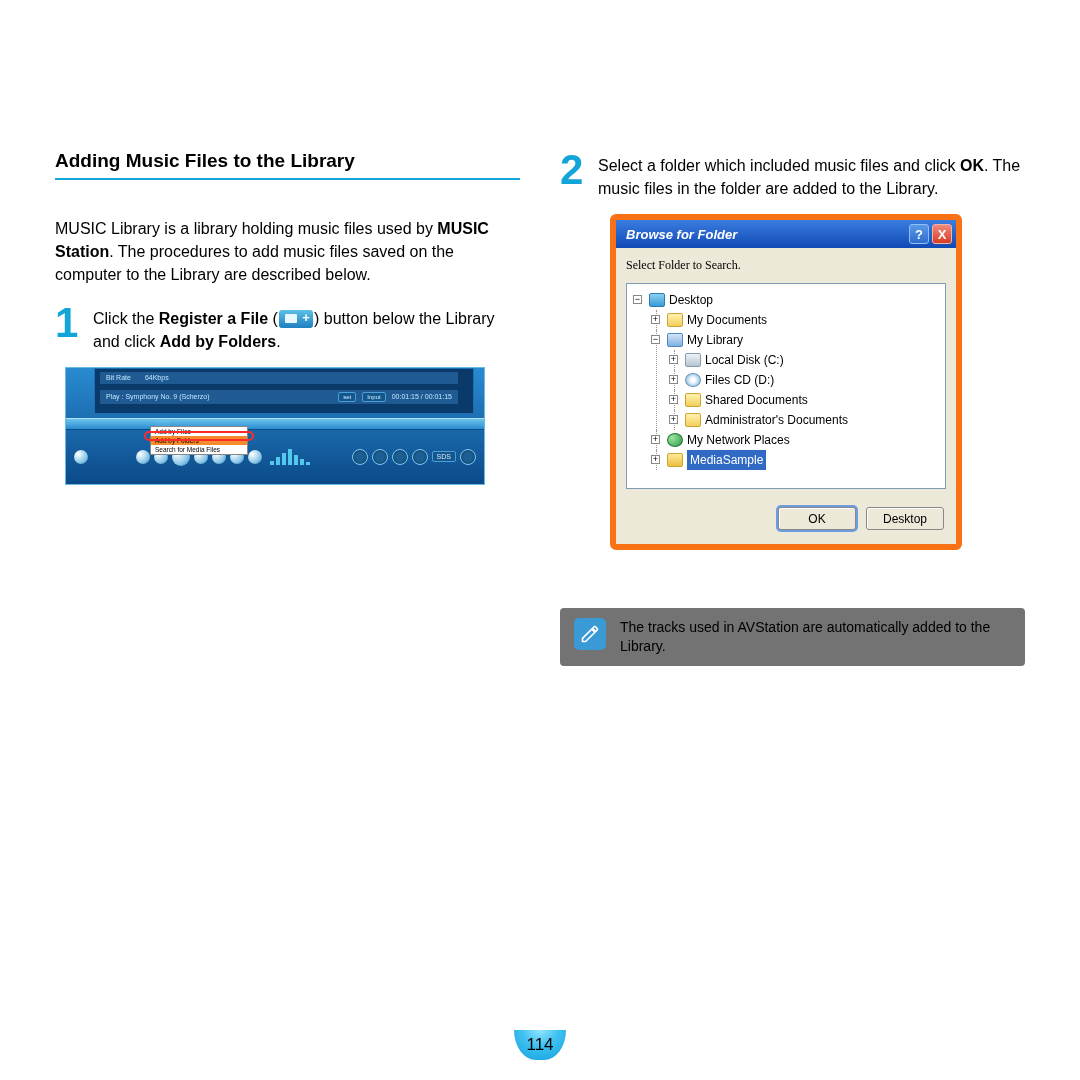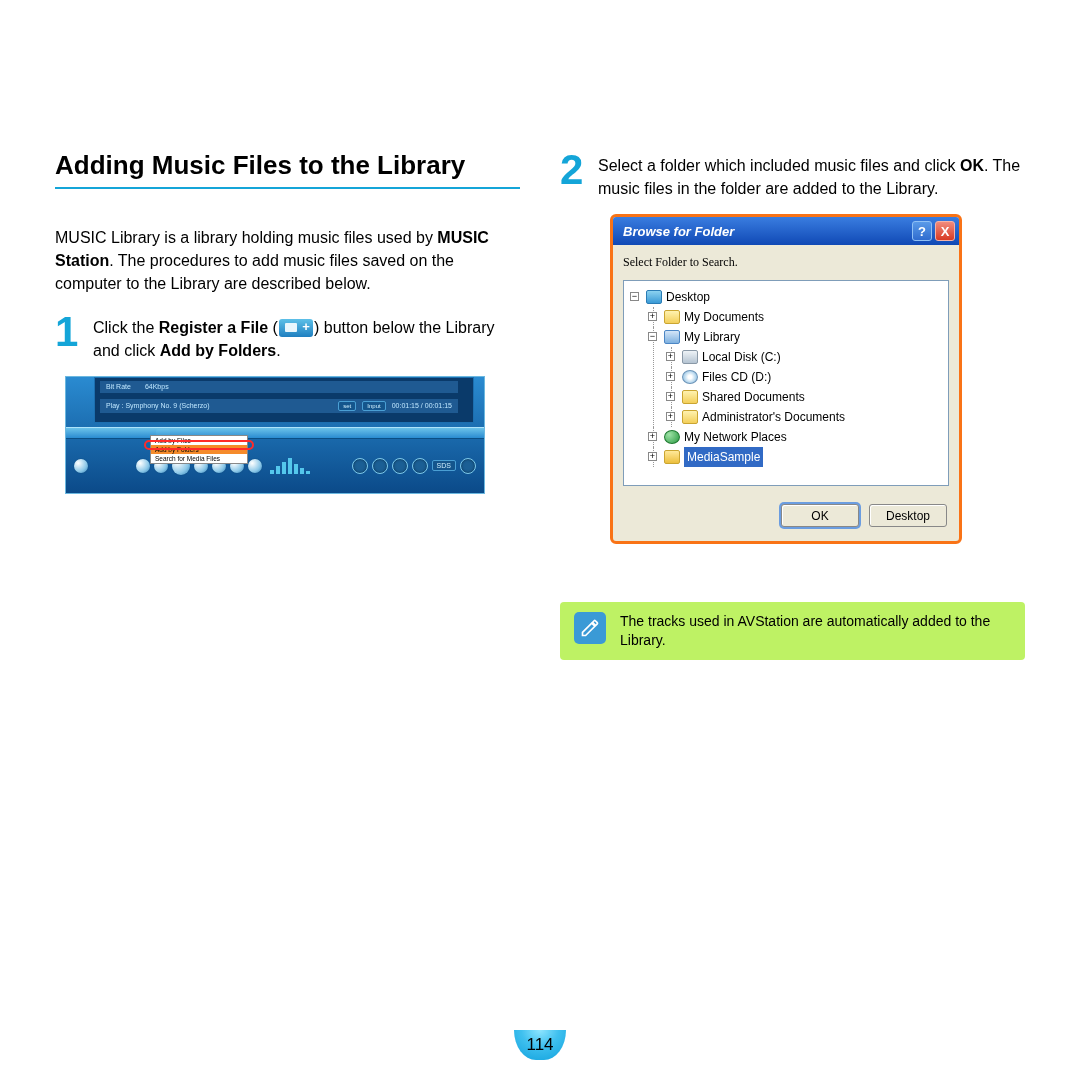--- a/index.html
+++ b/index.html
@@ -8,21 +8,21 @@
     height: 1080px;
     background: #fff;
     font-family: Arial, Helvetica, sans-serif;
     color: #000;
     position: relative;
     padding: 150px 55px 0 55px;
   }
   .columns { display: flex; gap: 40px; }
   .col { flex: 1; }
   h2.section-title {
-    font-size: 26px;
+    font-size: 19px;
     font-weight: bold;
     margin-bottom: 6px;
   }
   .title-rule {
     height: 2px;
     background: #14a5d8;
     margin-bottom: 18px;
   }
   p.body-text {
     font-size: 16px;
@@ -141,21 +141,21 @@
     position: absolute; left: 90px; top: 52px; width: 14px; height: 10px;
     background: linear-gradient(#6cc3ea,#2a8bd1);
     border-radius: 2px;
   }
 
   
   .dialog {
     width: 352px;
     margin: 12px 0 0 50px;
     background: #ece9d8;
-    border: 3px solid #f97316;
+    border: 6px solid #f97316;
     border-radius: 6px;
     overflow: hidden;
     font-family: Tahoma, Arial, sans-serif;
   }
   .dlg-title {
     display: flex; align-items: center; justify-content: space-between;
     height: 28px;
     background: linear-gradient(#3a7de0, #1049b5);
     padding: 0 4px 0 10px;
     color: #fff; font-size: 13px; font-weight: bold;
@@ -221,21 +221,21 @@
     font-size: 12px;
     background: #ece9d8;
     border: 1px solid #888; border-radius: 3px;
     box-shadow: inset 1px 1px 0 #fff;
   }
   .dlg-btn.default { box-shadow: 0 0 0 2px #6b9de0, inset 1px 1px 0 #fff; }
 
   
   .note-box {
     display: flex; align-items: flex-start; gap: 14px;
-    background: #bef264;
+    background: #737373;
     border-radius: 4px;
     padding: 10px 14px;
     margin-top: 58px;
   }
   .note-icon {
     width: 32px; height: 32px; flex: 0 0 32px;
     background: #3a9ad6; border-radius: 5px;
     display: flex; align-items: center; justify-content: center;
     color: #fff;
   }

